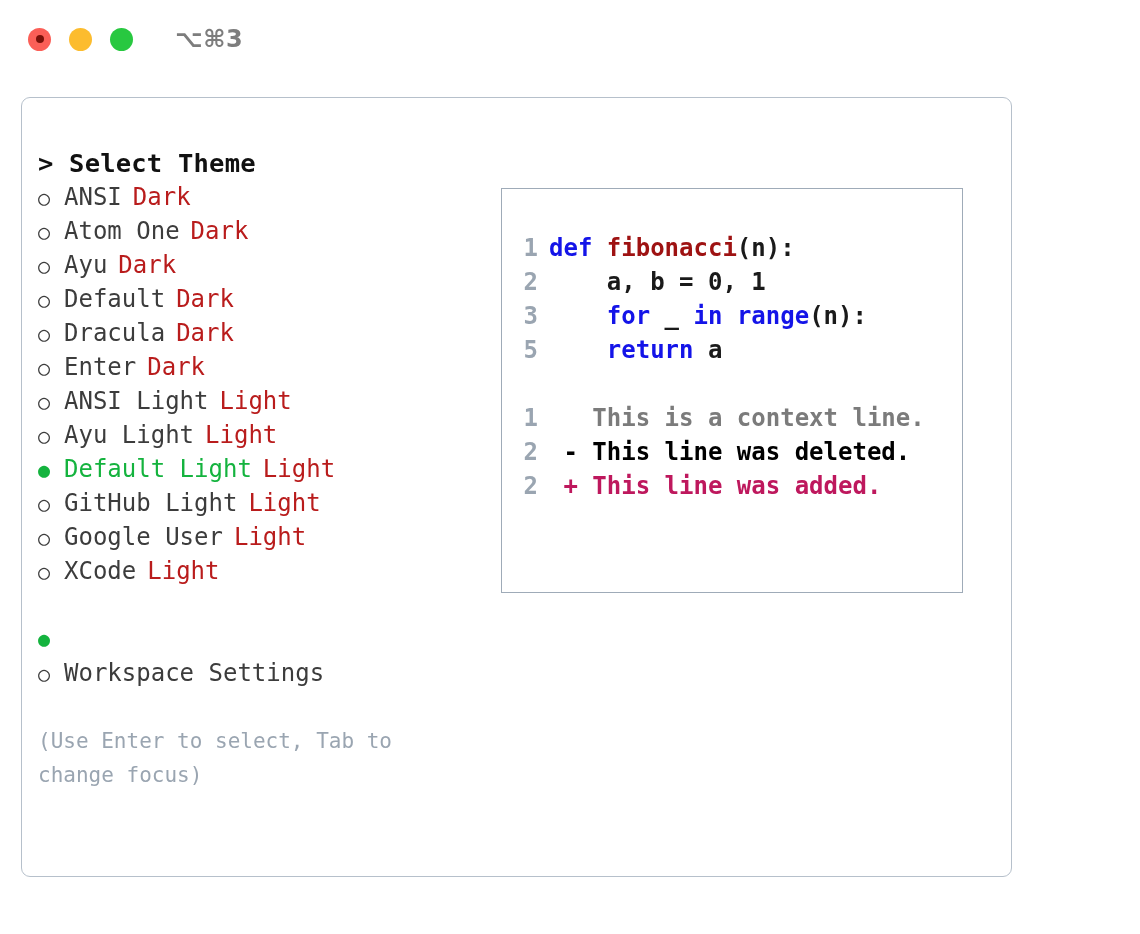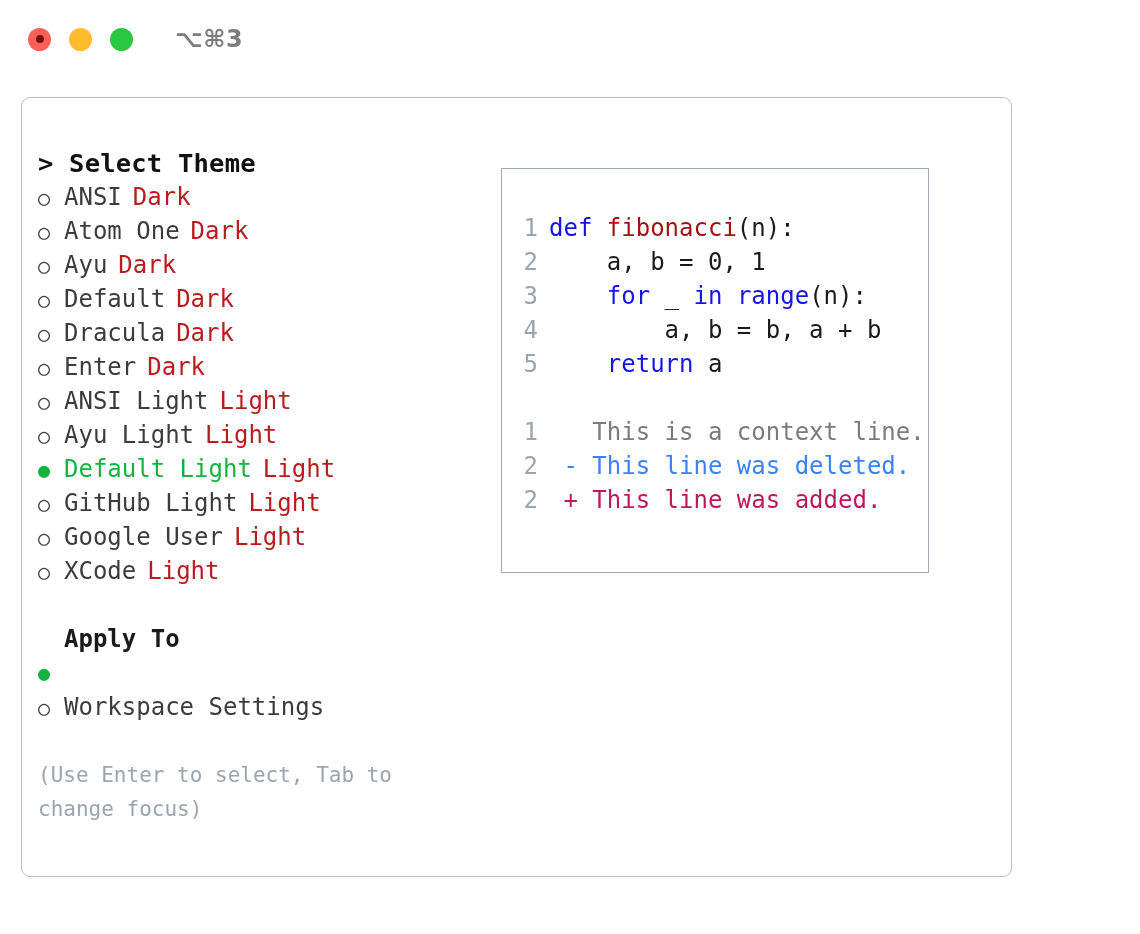--- a/index.html
+++ b/index.html
@@ -155,27 +155,28 @@
     width: 490px;
   }
   .preview-label {
     font-size: 24px;
     color: #121212;
     line-height: 34px;
     white-space: pre;
   }
 
   .preview-box {
-    margin-top: 22px;
-    width: 428px;
+    margin-top: 42px;
+    width: 462px;
     height: 405px;
     border: 1.6px solid #9fabb8;
     background: #ffffff;
     box-sizing: border-box;
     position: relative;
+    font-weight: bold;
   }
 
   .code {
     position: absolute;
     left: 14px;
     top: 42px;
     font-size: 24px;
     line-height: 34px;
   }
   .code-line { white-space: pre; height: 34px; }
@@ -183,21 +184,21 @@
     display: inline-block;
     width: 22px;
     text-align: right;
     color: #9aa5b1;
     margin-right: 11px;
   }
   .kw   { color: #1414e8; }
   .fn   { color: #9e1212; }
   .plain{ color: #1a1a1a; }
   .ctx  { color: #7b7b7b; }
-  .del  { color: #3b82f6; }
+  .del  { color: #000000; }
   .add  { color: #be185d; }
   .blank-line { height: 34px; }
 </style>
 </head>
 <body>
 
 <div class="window">
 
   <div class="titlebar">
     <div class="lights">
@@ -223,40 +224,35 @@
             <div class="theme-row"><span class="marker">○</span><span class="theme-name">ANSI Light</span><span class="theme-cat">Light</span></div>
             <div class="theme-row"><span class="marker">○</span><span class="theme-name">Ayu Light</span><span class="theme-cat">Light</span></div>
             <div class="theme-row selected"><span class="marker sel">●</span><span class="theme-name">Default Light</span><span class="theme-cat">Light</span></div>
             <div class="theme-row"><span class="marker">○</span><span class="theme-name">GitHub Light</span><span class="theme-cat">Light</span></div>
             <div class="theme-row"><span class="marker">○</span><span class="theme-name">Google User</span><span class="theme-cat">Light</span></div>
             <div class="theme-row"><span class="marker">○</span><span class="theme-name">XCode</span><span class="theme-cat">Light</span></div>
           </div>
 
         <div class="spacer-row"></div>
 
-        <div class="section-head">
-          <span class="marker"></span>
-          <span>Apply To</span>
-        </div>
         <div id="apply-to-list">
             <div class="theme-row selected"><span class="marker sel">●</span></div>
             <div class="theme-row"><span class="marker">○</span><span class="theme-name">Workspace Settings</span></div>
           </div>
 
         <div class="hint">(Use Enter to select, Tab to change focus)</div>
       </div>
 
       <div class="right-col">
         <div class="preview-box">
           <div class="code">
             <div id="code-lines">
                 <div class="code-line"><span class="ln">1</span><span class="kw">def </span><span class="fn">fibonacci</span><span class="plain">(n):</span></div>
                 <div class="code-line"><span class="ln">2</span><span class="plain">    a, b = 0, 1</span></div>
                 <div class="code-line"><span class="ln">3</span><span class="plain">    </span><span class="kw">for</span><span class="plain"> _ </span><span class="kw">in </span><span class="kw">range</span><span class="plain">(n):</span></div>
-                <div class="code-line"><span class="ln">4</span><span class="plain">        a, b = b, a + b</span></div>
                 <div class="code-line"><span class="ln">5</span><span class="plain">    </span><span class="kw">return</span><span class="plain"> a</span></div>
               </div>
             <div class="blank-line"></div>
             <div id="diff-lines">
                 <div class="code-line"><span class="ln">1</span><span class="ctx">   This is a context line.</span></div>
                 <div class="code-line"><span class="ln">2</span><span class="del"> - This line was deleted.</span></div>
                 <div class="code-line"><span class="ln">2</span><span class="add"> + This line was added.</span></div>
               </div>
           </div>
         </div>

